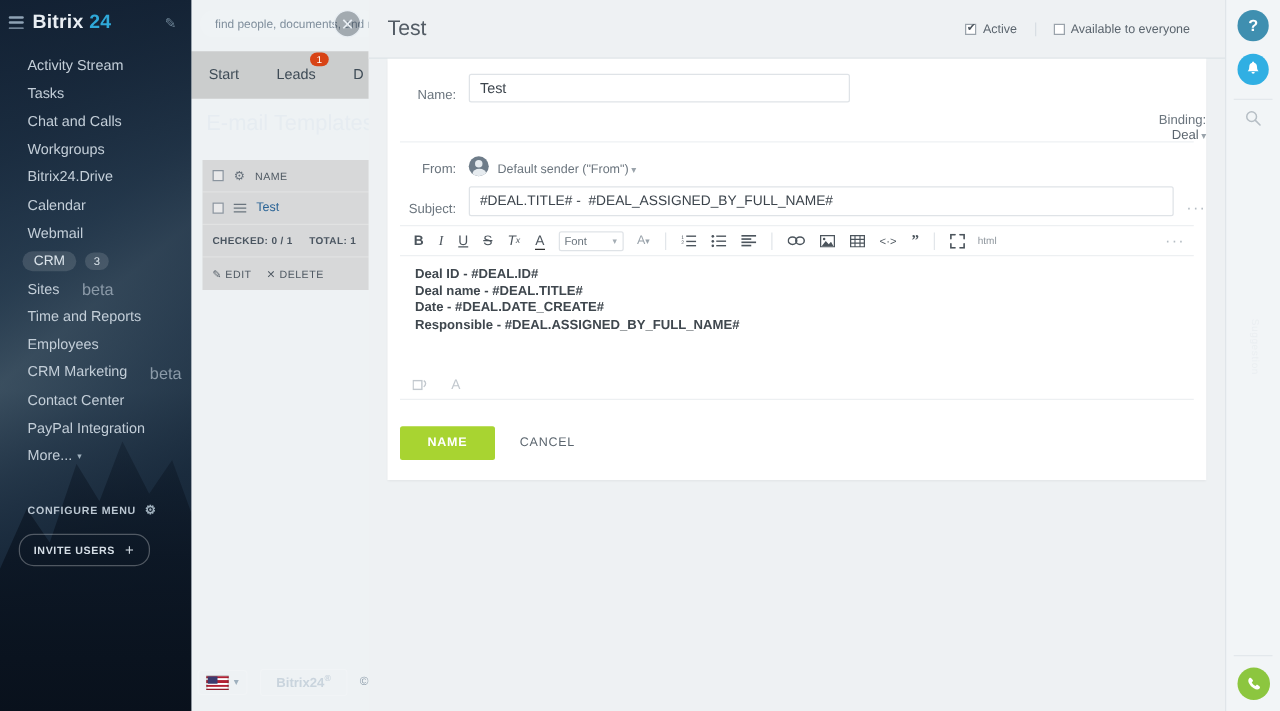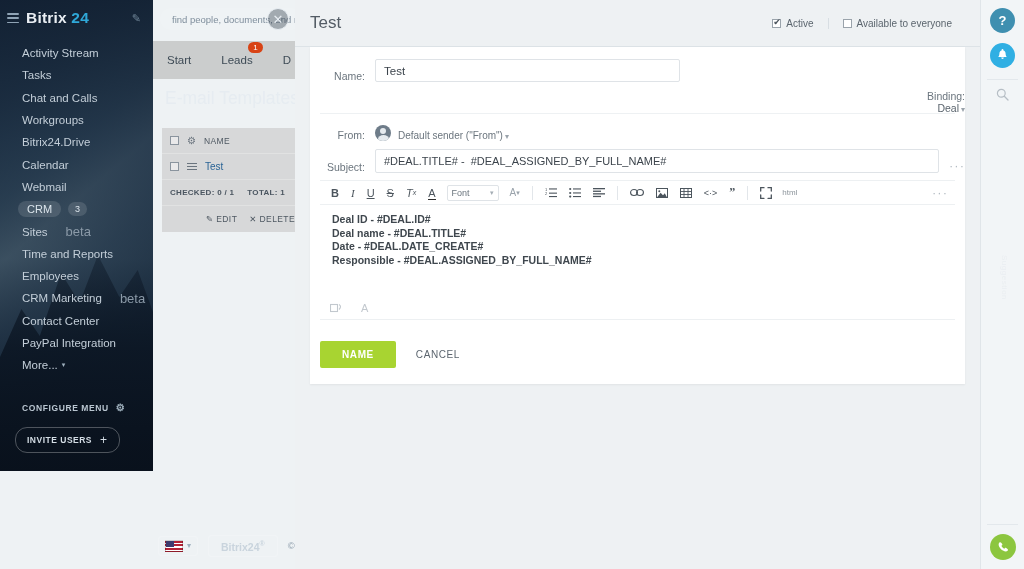--- a/index.html
+++ b/index.html
@@ -8,21 +8,21 @@
     overflow: hidden;
     font-family: "Liberation Sans", sans-serif;
     background: #eef2f4;
   }
   #app { position: relative; width: 1024px; height: 569px; overflow: hidden; }
 
   
   .bg-layer { position: absolute; inset: 0; }
 
   .left-panel {
-    position: absolute; left: 0; top: 0; width: 153px; height: 471px;
+    position: absolute; left: 0; top: 0; width: 153px; height: 569px;
     background:
       linear-gradient(180deg, rgba(16,30,48,0.86) 0%, rgba(24,42,62,0.72) 30%, rgba(30,48,66,0.55) 55%, rgba(20,36,54,0.80) 78%, rgba(12,24,40,0.95) 100%),
       linear-gradient(140deg, #203246 0%, #2c4154 18%, #415a6d 34%, #5e7584 44%, #3d5366 56%, #1e3042 72%, #16232f 100%);
   }
   
   .mountain {
     position: absolute; left:0; bottom:0; width: 153px; height: 300px;
     background: linear-gradient(180deg, rgba(13,24,38,0) 0%, rgba(13,24,38,0.35) 25%, rgba(11,21,34,0.85) 60%, rgba(9,17,28,0.98) 100%);
     clip-path: polygon(0% 62%, 14% 46%, 26% 55%, 40% 34%, 52% 44%, 64% 28%, 78% 42%, 90% 33%, 100% 47%, 100% 100%, 0% 100%);
   }
@@ -113,21 +113,21 @@
     font-size: 9px; color: #4a5560; gap: 8px;
     border-bottom: 1px solid rgba(255,255,255,0.25);
   }
   .chk { width: 9px; height: 9px; border: 1px solid #8a949e; background: rgba(255,255,255,.45); flex: none; }
   .gear-ic { font-size: 10px; color: #6a747e; }
   .burger-ic { width: 10px; display:flex; flex-direction:column; gap:1.5px; }
   .burger-ic i { height: 1.4px; background: #6a747e; display:block; }
   .col-name { font-size: 8.5px; letter-spacing: .4px; color: #4e5862; }
   .row-link { font-size: 10px; color: #2a6496; }
   .grid-tot { justify-content: space-between; padding-right: 10px; font-size: 8px; font-weight: bold; letter-spacing: .3px; }
-  .grid-act { gap: 12px; font-size: 8.5px; letter-spacing: .4px; color: #4e5862; border-bottom: none; justify-content: flex-end; }
+  .grid-act { gap: 12px; font-size: 8.5px; letter-spacing: .4px; color: #4e5862; border-bottom: none; }
   .search-top {
     position: absolute; left: 7px; top: 8px; width: 142px; height: 22px;
     background: rgba(255,255,255,0.10); border-radius: 11px;
     font-size: 9.5px; color: #7f8e9c; display: flex; align-items: center; padding-left: 12px;
     white-space: nowrap; overflow: hidden;
   }
   .close-circle {
     position: absolute; left: 114px; top: 8px; width: 22px; height: 22px;
     border-radius: 50%; border: 1.5px solid #e8eef3; color: #e8eef3;
     display: flex; align-items: center; justify-content: center; font-size: 13px; font-weight: 300;

